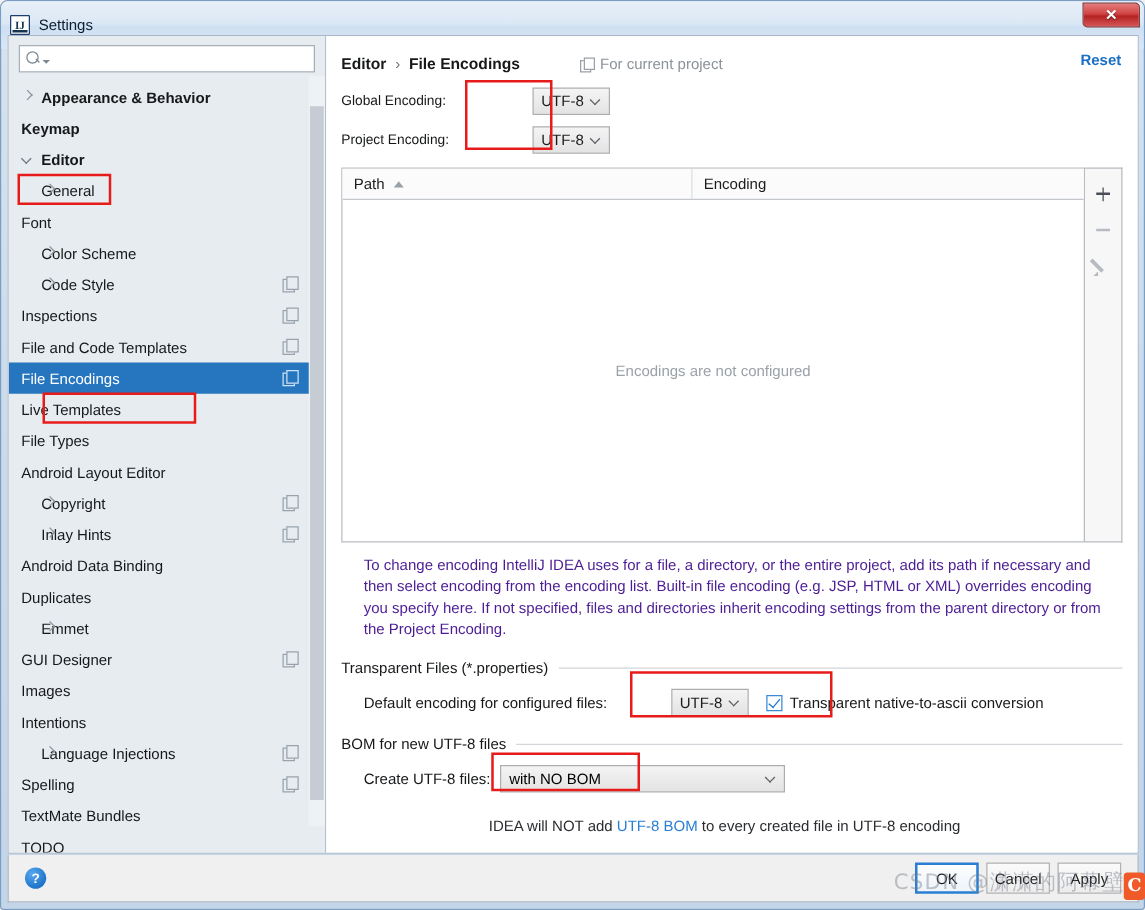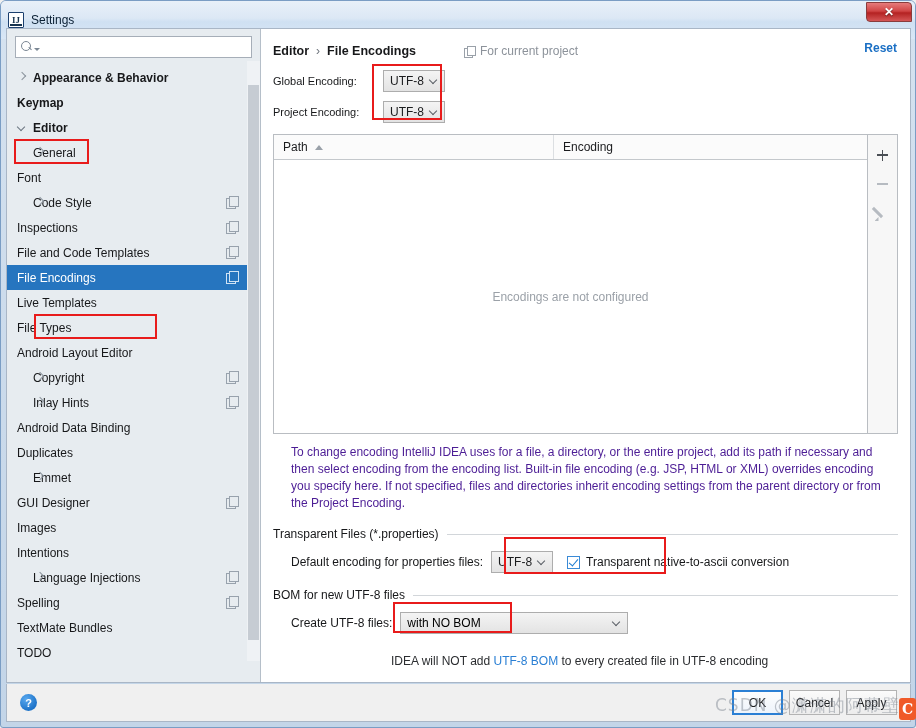--- a/index.html
+++ b/index.html
@@ -241,20 +241,21 @@
   .enc-label { width: 110px; font-size: 11px; color: #17181a; }
   .combo {
     height: 22px;
     background: linear-gradient(to bottom, #f4f4f4, #e3e3e3);
     border: 1px solid #adadad;
     display: flex; align-items: center;
     padding: 0 6px;
     font-size: 12px; color: #1b1c1e;
     cursor: pointer;
     justify-content: space-between;
+    margin-left: 43px;
   }
   .combo-sm { width: 62px; }
   .chev {
     width: 8px; height: 8px; position: relative; flex: none; margin-left: 6px;
   }
   .chev::after {
     content: "";
     position: absolute; left: 0; top: 0;
     width: 5px; height: 5px;
     border-right: 1.3px solid #5a5f66;
@@ -493,20 +494,24 @@
           <div class="tree-item lvl1 bold has-arrow">
             <span class="arrow down"></span>
             <span class="tree-label">Editor</span>
           </div>
           <div class="tree-item lvl2 has-arrow">
             <span class="arrow"></span>
             <span class="tree-label">General</span>
           </div>
           <div class="tree-item lvl2">
             <span class="tree-label">Font</span>
+          </div>
+          <div class="tree-item lvl2 has-arrow">
+            <span class="arrow"></span>
+            <span class="tree-label">Color Scheme</span>
           </div>
           <div class="tree-item lvl2 has-arrow">
             <span class="arrow"></span>
             <span class="tree-label">Code Style</span>
             <span class="copy-icon"></span>
           </div>
           <div class="tree-item lvl2">
             <span class="tree-label">Inspections</span>
             <span class="copy-icon"></span>
           </div>
@@ -634,21 +639,21 @@
       </div>
 
       <div id="desc">To change encoding IntelliJ IDEA uses for a file, a directory, or the entire project, add its path if necessary and then select encoding from the encoding list. Built-in file encoding (e.g. JSP, HTML or XML) overrides encoding you specify here. If not specified, files and directories inherit encoding settings from the parent directory or from the Project Encoding.</div>
 
       <div class="section">
         <span class="section-title">Transparent Files (*.properties)</span>
         <span class="section-rule"></span>
       </div>
 
       <div class="field-row">
-        <span class="field-label">Default encoding for properties files:</span>
+        <span class="field-label">Default encoding for configured files:</span>
         <div class="combo combo-sm">
           <span>UTF-8</span>
           <span class="chev"></span>
         </div>
         <label class="checkbox-wrap">
           <span class="cb checked"></span>
           <span class="cb-label">Transparent native-to-ascii conversion</span>
         </label>
       </div>
 

